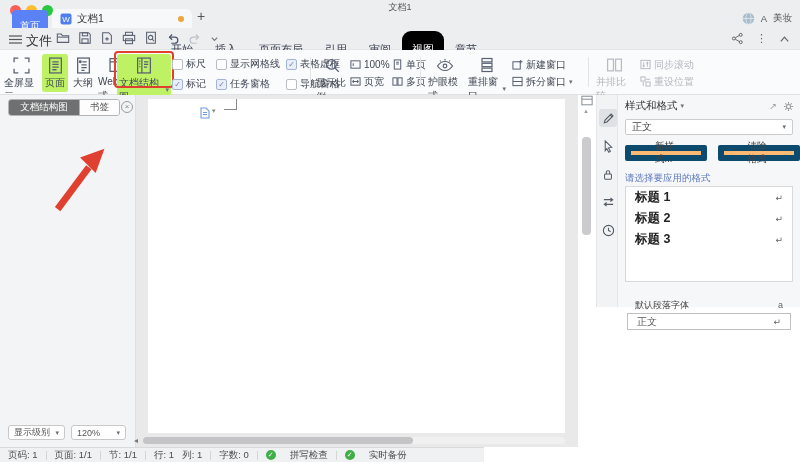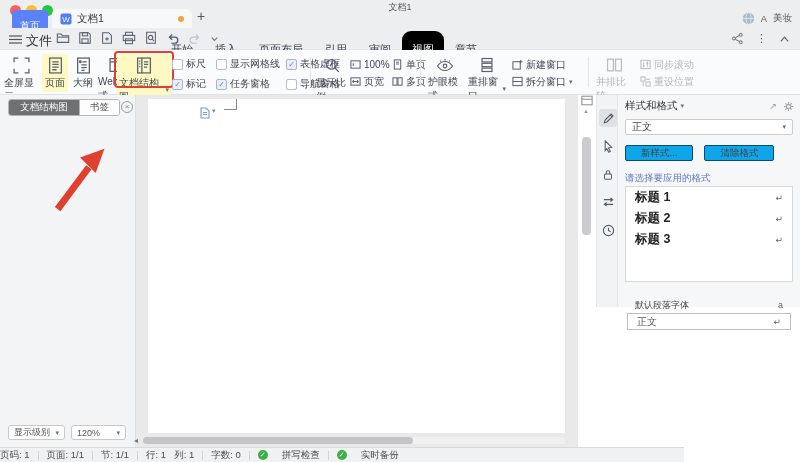--- a/index.html
+++ b/index.html
@@ -22,21 +22,21 @@
   .mfile { position:absolute; left:26px; top:4px; font-size:13px; color:#333; }
   .qat { position:absolute; left:56px; top:3px; display:flex; gap:8px; align-items:center; color:#5a6170; }
   .navtabs { position:absolute; left:160px; top:3px; display:flex; align-items:center; font-size:11px; color:#3c4250; }
   .navtab { padding:1px 11px; }
   .navtab.active { background:#000000; color:#fff; border-radius:9px; padding:11px 10px; }
   .mright { position:absolute; right:10px; top:4px; display:flex; gap:12px; align-items:center; color:#666; font-size:11px; }
 
   
   .ribbon { position:absolute; left:0; top:50px; width:800px; height:45px; background:#fafbfc; border-bottom:1px solid #e0e2e5; }
   .rbtn { position:absolute; top:4px; display:flex; flex-direction:column; align-items:center; gap:2px; font-size:10px; color:#3f4652; padding:3px 2px 2px; border-radius:3px; }
-  .rbtn.sel { background:#fef9c3; }
+  .rbtn.sel { background:#bef264; }
   .rsmall { position:absolute; display:flex; align-items:center; gap:3px; font-size:10px; color:#3f4652; height:13px; }
   .rsep { position:absolute; top:7px; width:1px; height:30px; background:#e3e4e7; }
   .grayed { color:#b3b7bf !important; }
   .cbgrid { position:absolute; left:172px; top:7px; display:grid; grid-template-columns:44px 70px 64px; grid-row-gap:6px; }
   .cbitem { display:flex; align-items:center; gap:3px; font-size:10px; color:#3f4652; }
   .cb { width:11px; height:11px; border:1px solid #b9bcc2; border-radius:2px; background:#fff; display:flex; align-items:center; justify-content:center; font-size:8px; color:transparent; }
   .cb.on { background:#e9eef8; border-color:#a3b4d6; color:#6c86b8; }
   .red-box { position:absolute; left:114px; top:1px; width:60px; height:37px; border:2px solid #e0402f; border-radius:4px; pointer-events:none; }
   .chev { font-size:7px; color:#6a7078; }
 
@@ -62,31 +62,31 @@
   .vthumb { position:absolute; left:4px; top:42px; width:9px; height:98px; background:#cbcbcd; border-radius:4px; }
   .iconstrip { position:absolute; left:18px; top:0; width:22px; height:212px; background:#f2f3f4; border-left:1px solid #e5e6e8; border-right:1px solid #e5e6e8; }
   .sideicon { position:absolute; left:2px; width:18px; height:18px; display:flex; align-items:center; justify-content:center; color:#565c66; border-radius:3px; }
   .sideicon.sel { background:#dfe1e5; }
 
   .pane { position:absolute; left:40px; top:0; width:182px; height:212px; background:#f6f7f8; }
   .phead { position:absolute; left:7px; right:6px; top:4px; display:flex; align-items:center; gap:3px; font-size:10.5px; color:#333; }
   .phead .hicons { margin-left:auto; display:flex; gap:6px; color:#999; font-size:9px; align-items:center; }
   .pdrop { position:absolute; left:7px; right:7px; top:24px; height:16px; background:#fff; border:1px solid #ccc; border-radius:2px; font-size:10px; color:#444; display:flex; align-items:center; justify-content:space-between; padding:0 6px; }
   .pbtns { position:absolute; left:7px; top:50px; display:flex; gap:11px; }
-  .pbtn { height:16px; background:#0ea5e9; border:1px solid #0c4a6e; border-radius:2px; font-size:9.5px; color:#444; display:flex; align-items:center; padding:0 15px; }
+  .pbtn { height:16px; background:#fdba74; border:6px solid #0c4a6e; border-radius:2px; font-size:9.5px; color:#444; display:flex; align-items:center; padding:0 24px; }
   .prompt { position:absolute; left:7px; top:77px; font-size:9.5px; color:#5e79c0; }
   .plist { position:absolute; left:7px; right:7px; top:91px; height:96px; background:#fff; border:1px solid #d9d9d9; }
   .prow { display:flex; align-items:center; justify-content:space-between; padding:0 9px; color:#222; }
   .prow.h { height:21px; font-size:12.5px; font-weight:bold; }
   .prow.smallrow { height:14px; font-size:9px; color:#444;margin-top:48px; }
   .prow .mark { font-size:9px; color:#666; font-weight:normal; }
   .prow.selrow { height:17px; font-size:10px; border:1px solid #c0c0c0; margin:1px 1px 0; color:#555; }
 
   
-  .statusbar { position:absolute; left:0; top:447px; width:684px; height:15px; background:#f0f1f2; border-top:1px solid #d9dadc; display:flex; align-items:center; gap:8px; font-size:9.5px; color:#4c4c4c; }
+  .statusbar { position:absolute; left:0; top:447px; width:484px; height:15px; background:#f0f1f2; border-top:1px solid #d9dadc; display:flex; align-items:center; gap:8px; padding-left:8px; font-size:9.5px; color:#4c4c4c; }
   .ssep { width:1px; height:9px; background:#d5d5d5; }
   .gitem { display:flex; align-items:center; gap:14px; }
   .gdot { width:10px; height:10px; border-radius:50%; background:#3fae47; color:#fff; font-size:7px; display:flex; align-items:center; justify-content:center; }
 
   .arrow-svg { position:absolute; left:44px; top:40px; width:78px; height:82px; }
   svg { display:block; }
 </style>
 </head>
 <body>
 

